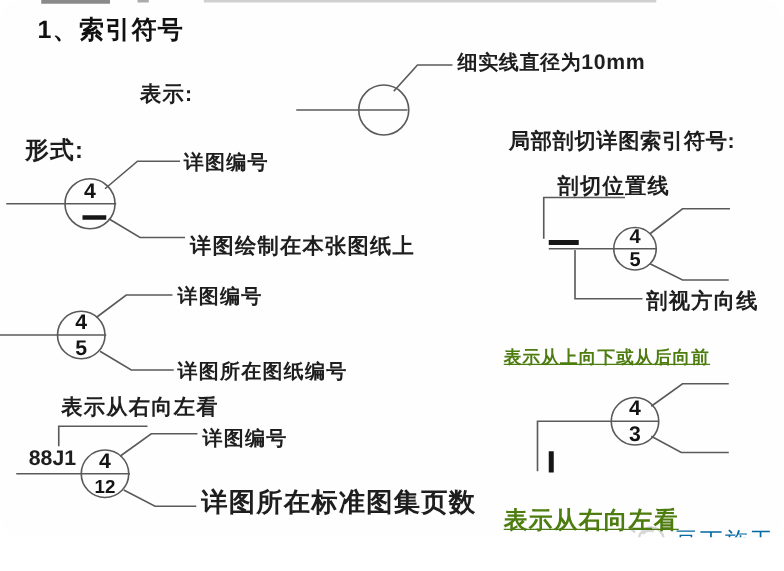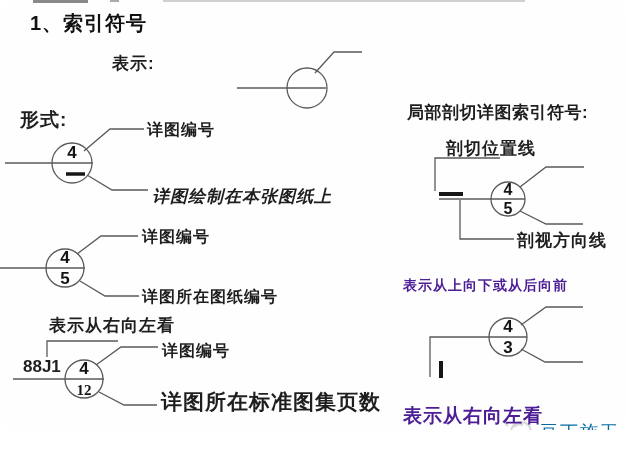--- a/index.html
+++ b/index.html
@@ -1,20 +1,20 @@
 <!DOCTYPE html>
 <html><head>
 <meta charset="utf-8">
 <style>
   html,body{margin:0;padding:0;background:#ffffff;}
   #page{position:relative;width:627px;height:430px;background:#fefefe;overflow:hidden;
         font-family:"Liberation Sans","DejaVu Sans",sans-serif;color:#1c1c1c;border-radius:17px;}
   .lbl{position:absolute;font-weight:bold;white-space:nowrap;color:#1e1e1e;letter-spacing:1px;}
   .num{position:absolute;transform:translate(-50%,-50%);font-weight:bold;font-size:17px;color:#141414;letter-spacing:0;}
-  .cap{position:absolute;font-weight:bold;white-space:nowrap;color:#4c1d95;letter-spacing:1px;}
+  .cap{position:absolute;font-weight:bold;white-space:nowrap;color:#4d7c0f;letter-spacing:1px;text-decoration:underline;}
   .wm{position:absolute;font-weight:normal;color:#0369a1;letter-spacing:2px;}
   svg{position:absolute;left:0;top:0;}
 </style>
 </head>
 <body>
 
 <div id="page">
 
   <svg width="627" height="457" viewBox="0 0 627 457">
 
@@ -74,38 +74,41 @@
     <g stroke="#d8d8d8" stroke-width="2" fill="none">
       <circle cx="521" cy="432" r="10"></circle>
       <path d="M514,427 q4,-4 9,-2"></path>
       <line x1="503" y1="421" x2="508" y2="426"></line>
       <line x1="505" y1="432" x2="509" y2="431"></line>
     </g>
   </svg>
 
   <div class="lbl" style="left:30px;top:10px;font-size:20px;color:#111;">1、索引符号</div>
 
-  <div class="lbl" style="left:112px;top:52px;font-size:17px;">表示:</div>
+  <div class="lbl" style="left:112px;top:64px;font-size:17px;">表示:</div>
 
+  <div class="lbl" style="left:366px;top:40px;font-size:16px;letter-spacing:0.5px;">
+    <span>细实线直径为</span><span style="font-weight:800;font-size:17px;">10mm</span>
+  </div>
 
   <div class="lbl" style="left:20px;top:107px;font-size:19px;">形式:</div>
 
   <div class="num" style="left:72px;top:153px;">4</div>
   <div class="lbl" style="left:147px;top:120px;font-size:16px;">详图编号</div>
-  <div class="lbl" style="left:152px;top:185px;font-size:17px;font-style:italic;">详图绘制在本张图纸上</div>
+  <div class="lbl" style="left:152px;top:185px;font-size:17px;">详图绘制在本张图纸上</div>
 
   <div class="num" style="left:65px;top:258px;">4</div>
   <div class="num" style="left:65px;top:279px;">5</div>
   <div class="lbl" style="left:142px;top:227px;font-size:16px;">详图编号</div>
   <div class="lbl" style="left:142px;top:287px;font-size:16px;">详图所在图纸编号</div>
 
   <div class="lbl" style="left:49px;top:314px;font-size:17px;">表示从右向左看</div>
   <div class="lbl" style="left:23px;top:357px;font-size:17px;letter-spacing:0;">88J1</div>
   <div class="num" style="left:84px;top:369px;">4</div>
-  <div class="num" style="left:84px;top:390px;font-size:15px;font-family:Liberation Serif, serif;">12</div>
+  <div class="num" style="left:84px;top:390px;font-size:15px;">12</div>
   <div class="lbl" style="left:162px;top:341px;font-size:16px;">详图编号</div>
   <div class="lbl" style="left:161px;top:388px;font-size:21px;">详图所在标准图集页数</div>
 
   <div class="lbl" style="left:446px;top:137px;font-size:17px;">剖切位置线</div>
 
   <div class="lbl" style="left:407px;top:101px;font-size:17px;letter-spacing:0.5px;">局部剖切详图索引符号:</div>
   <div class="num" style="left:508px;top:190px;font-size:16px;">4</div>
   <div class="num" style="left:508px;top:209px;font-size:16px;">5</div>
   <div class="lbl" style="left:517px;top:229px;font-size:17px;">剖视方向线</div>
   <div class="cap" style="left:403px;top:277px;font-size:14px;">表示从上向下或从后向前</div>

